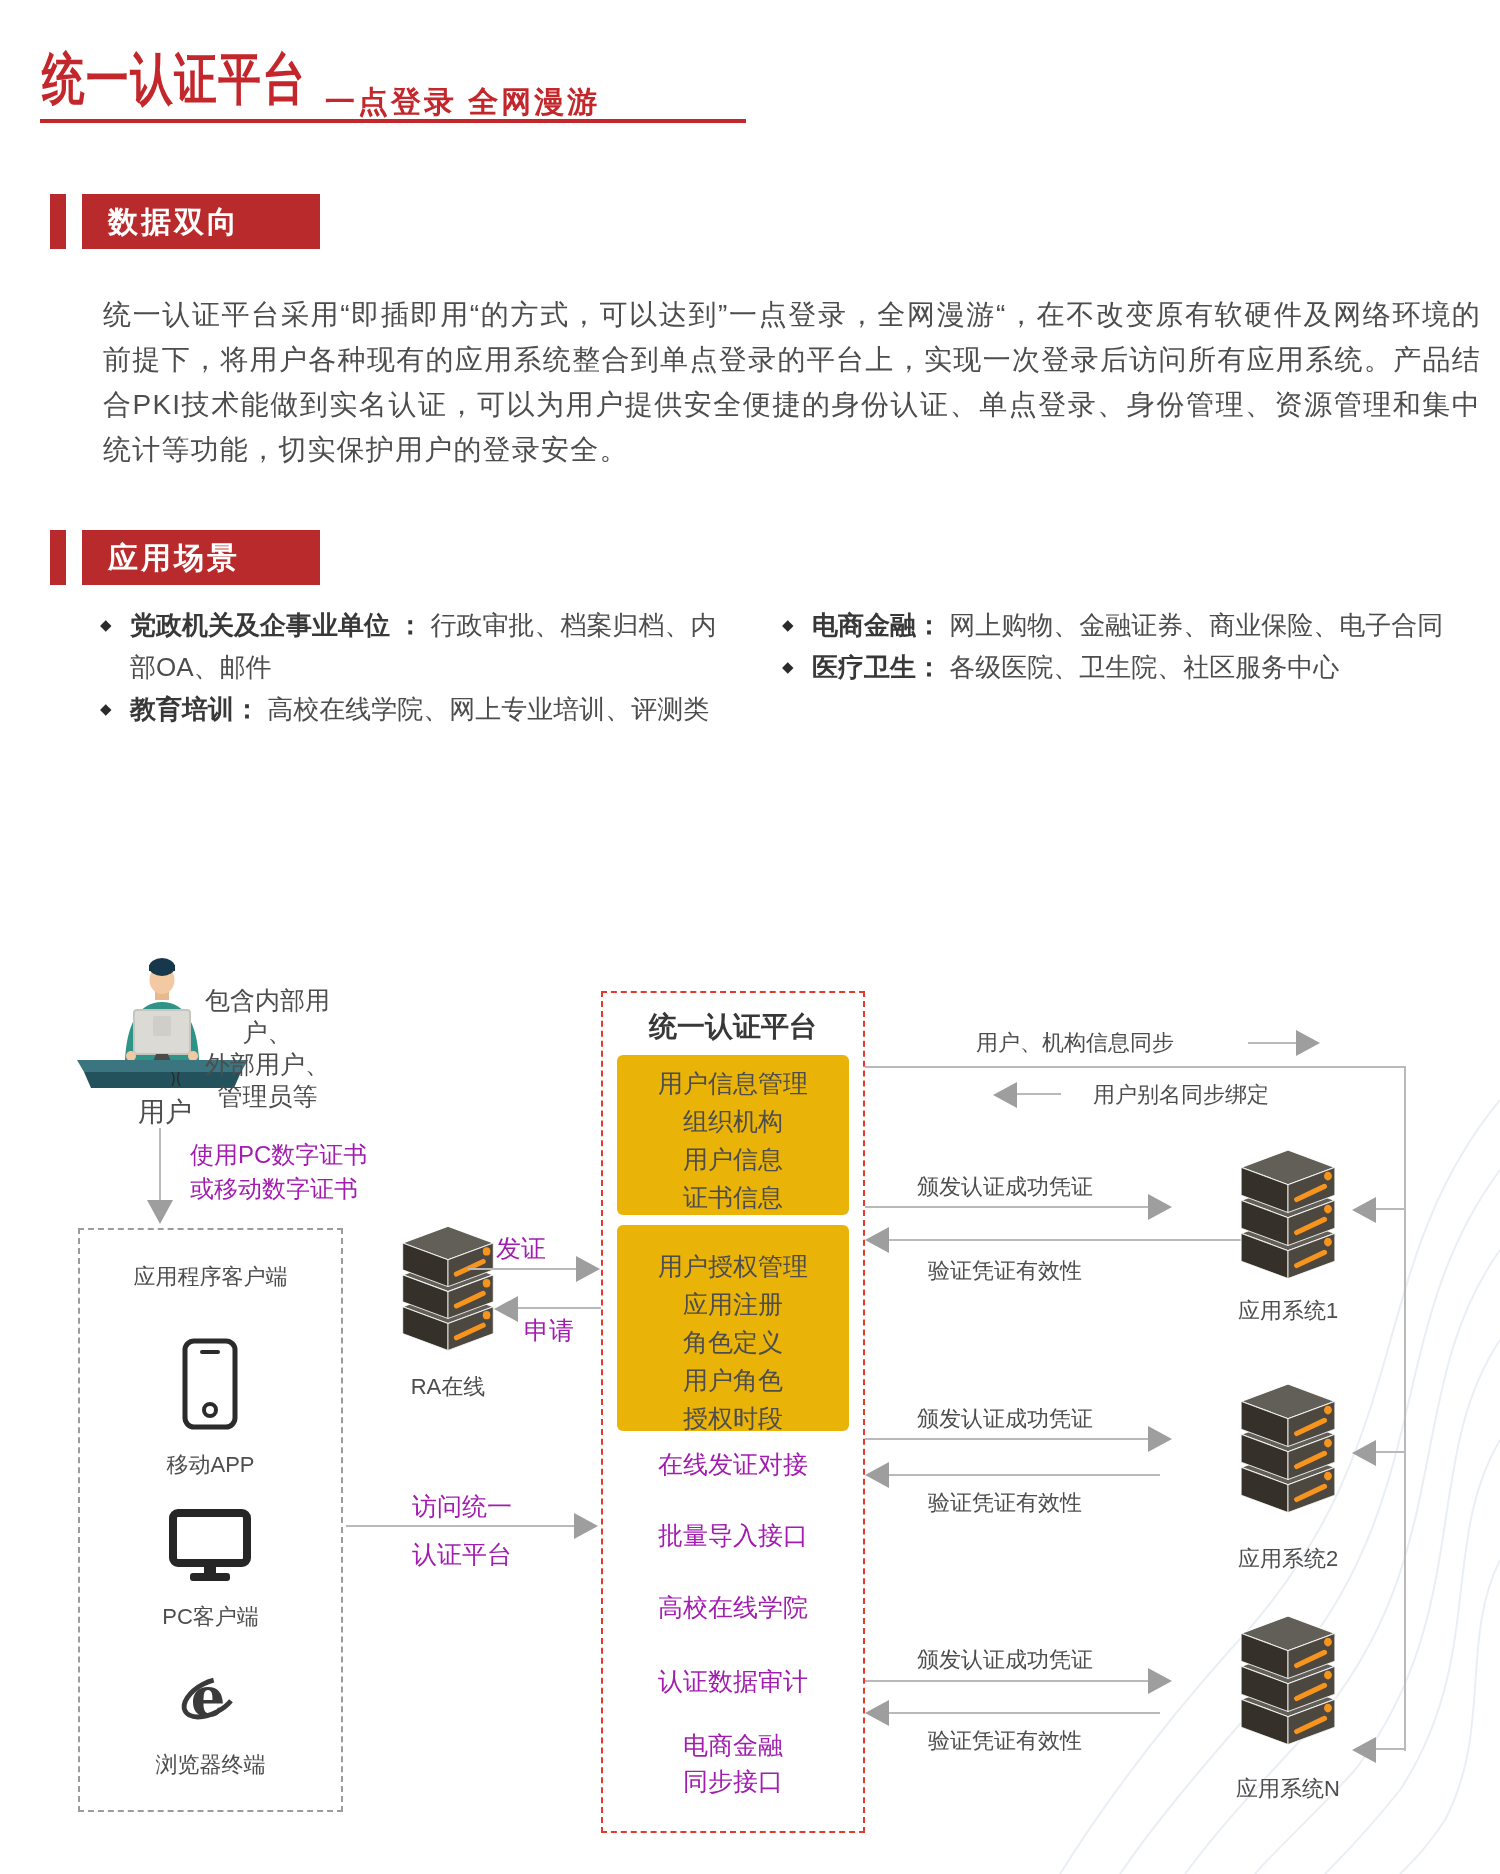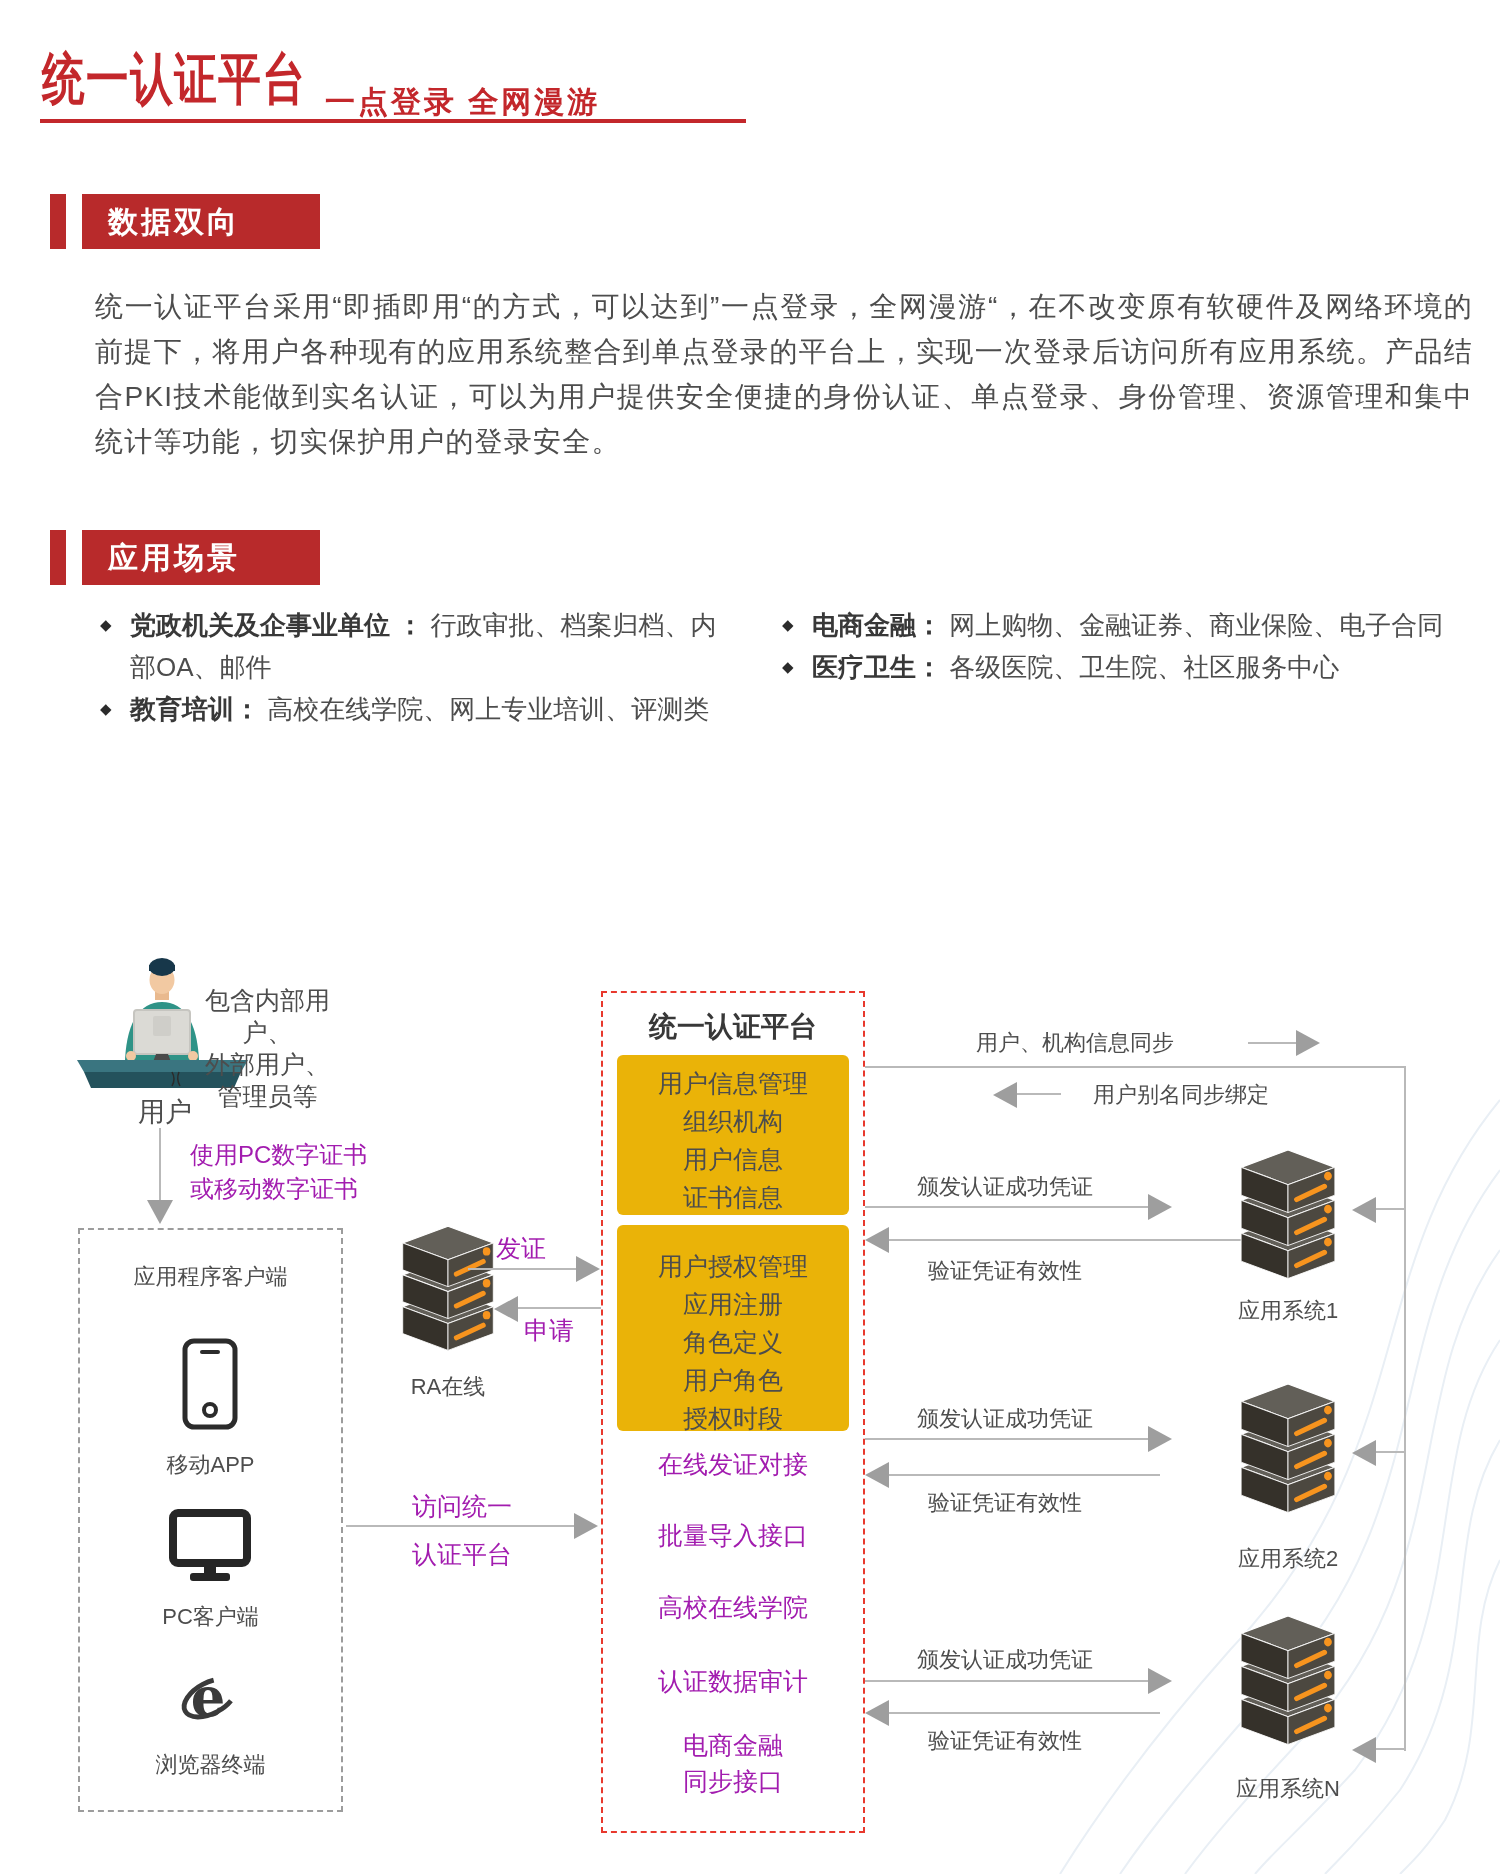--- a/index.html
+++ b/index.html
@@ -68,21 +68,21 @@
       <path d="M520,470 C480,550 512,640 465,730 C445,760 432,772 420,784"></path>
     </g>
   </svg>
 
   <h1 class="main-title" style="margin:0">统一认证平台</h1>
   <div class="sub-title">一点登录  全网漫游</div>
   <div class="title-rule"></div>
 
   <div class="sec-bar" style="left:50px;top:194px"></div>
   <h2 class="sec-box" style="left:82px;top:194px;margin:0">数据双向</h2>
-  <p class="para" style="margin:8px">统一认证平台采用“即插即用“的方式，可以达到”一点登录，全网漫游“，在不改变原有软硬件及网络环境的前提下，将用户各种现有的应用系统整合到单点登录的平台上，实现一次登录后访问所有应用系统。产品结合PKI技术能做到实名认证，可以为用户提供安全便捷的身份认证、单点登录、身份管理、资源管理和集中统计等功能，切实保护用户的登录安全。</p>
+  <p class="para" style="margin:16px">统一认证平台采用“即插即用“的方式，可以达到”一点登录，全网漫游“，在不改变原有软硬件及网络环境的前提下，将用户各种现有的应用系统整合到单点登录的平台上，实现一次登录后访问所有应用系统。产品结合PKI技术能做到实名认证，可以为用户提供安全便捷的身份认证、单点登录、身份管理、资源管理和集中统计等功能，切实保护用户的登录安全。</p>
 
   <div class="sec-bar" style="left:50px;top:530px"></div>
   <h2 class="sec-box" style="left:82px;top:530px;margin:0">应用场景</h2>
 
   <div class="bullets" style="left:98px;top:604px;width:628px">
     <div class="bullet">
       <span class="dm">◆</span>
       <b>党政机关及企事业单位 ： </b><span>行政审批、档案归档、内部OA、邮件</span>
     </div>
     <div class="bullet">

